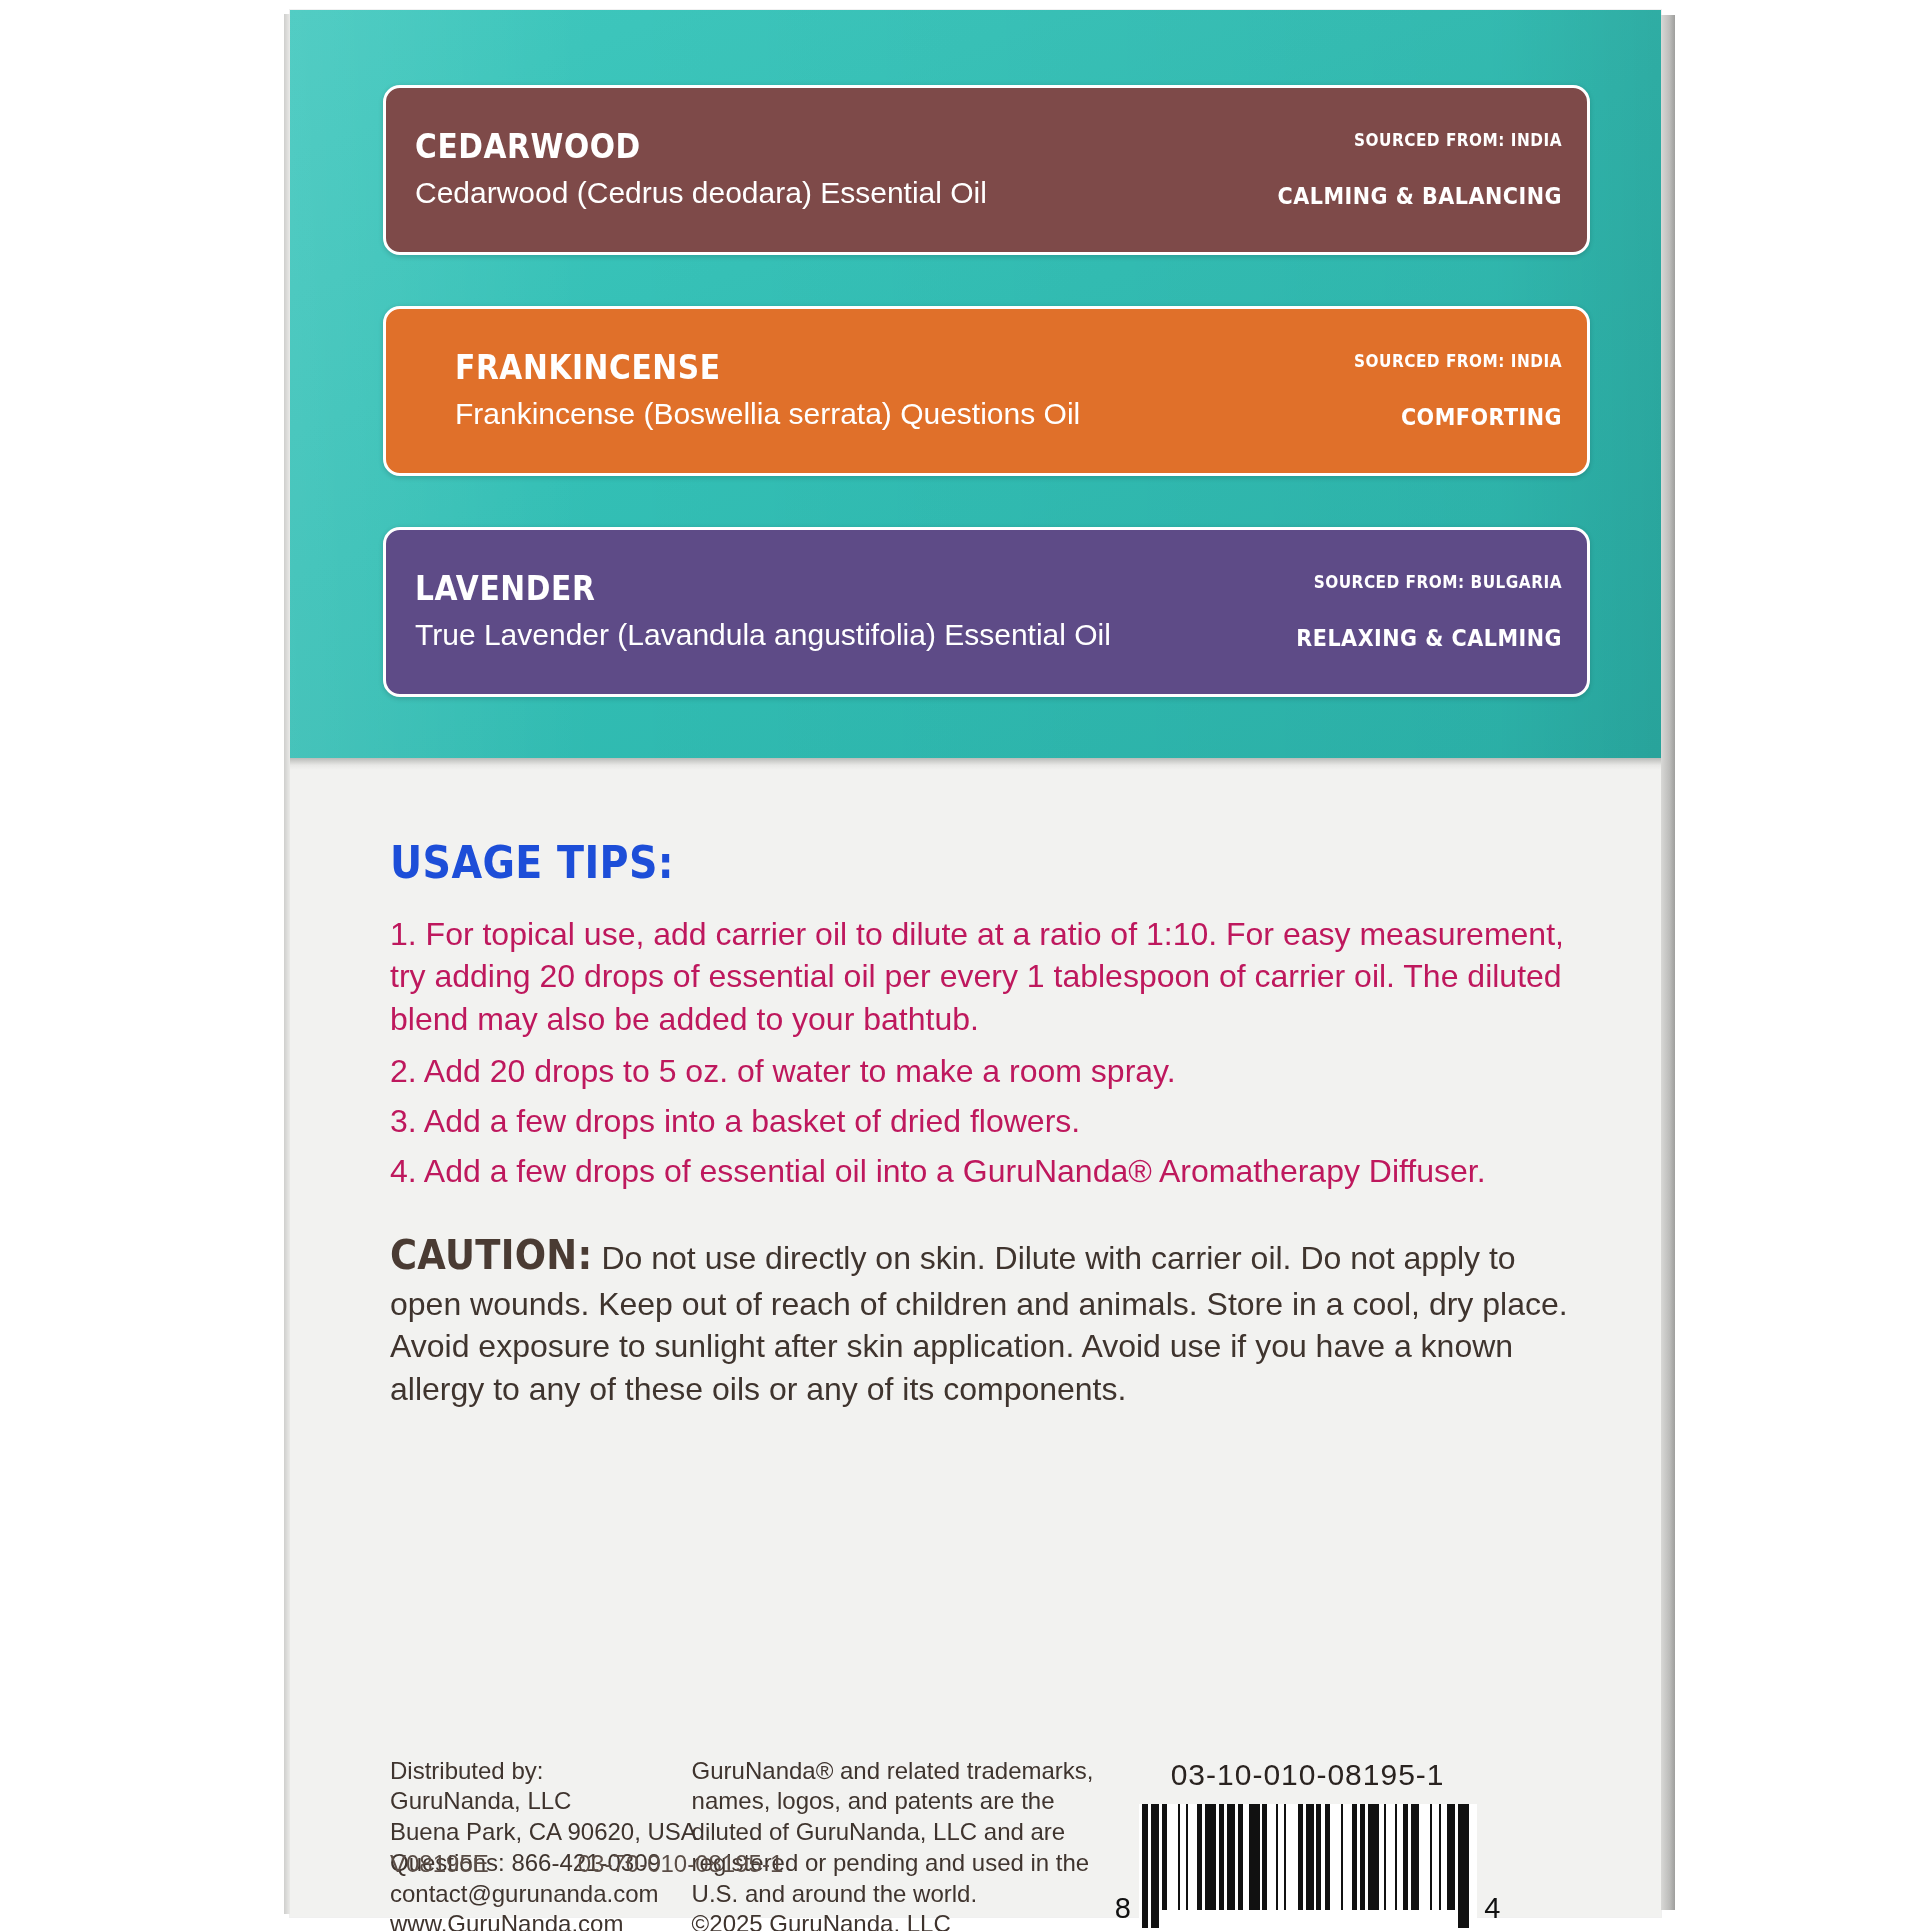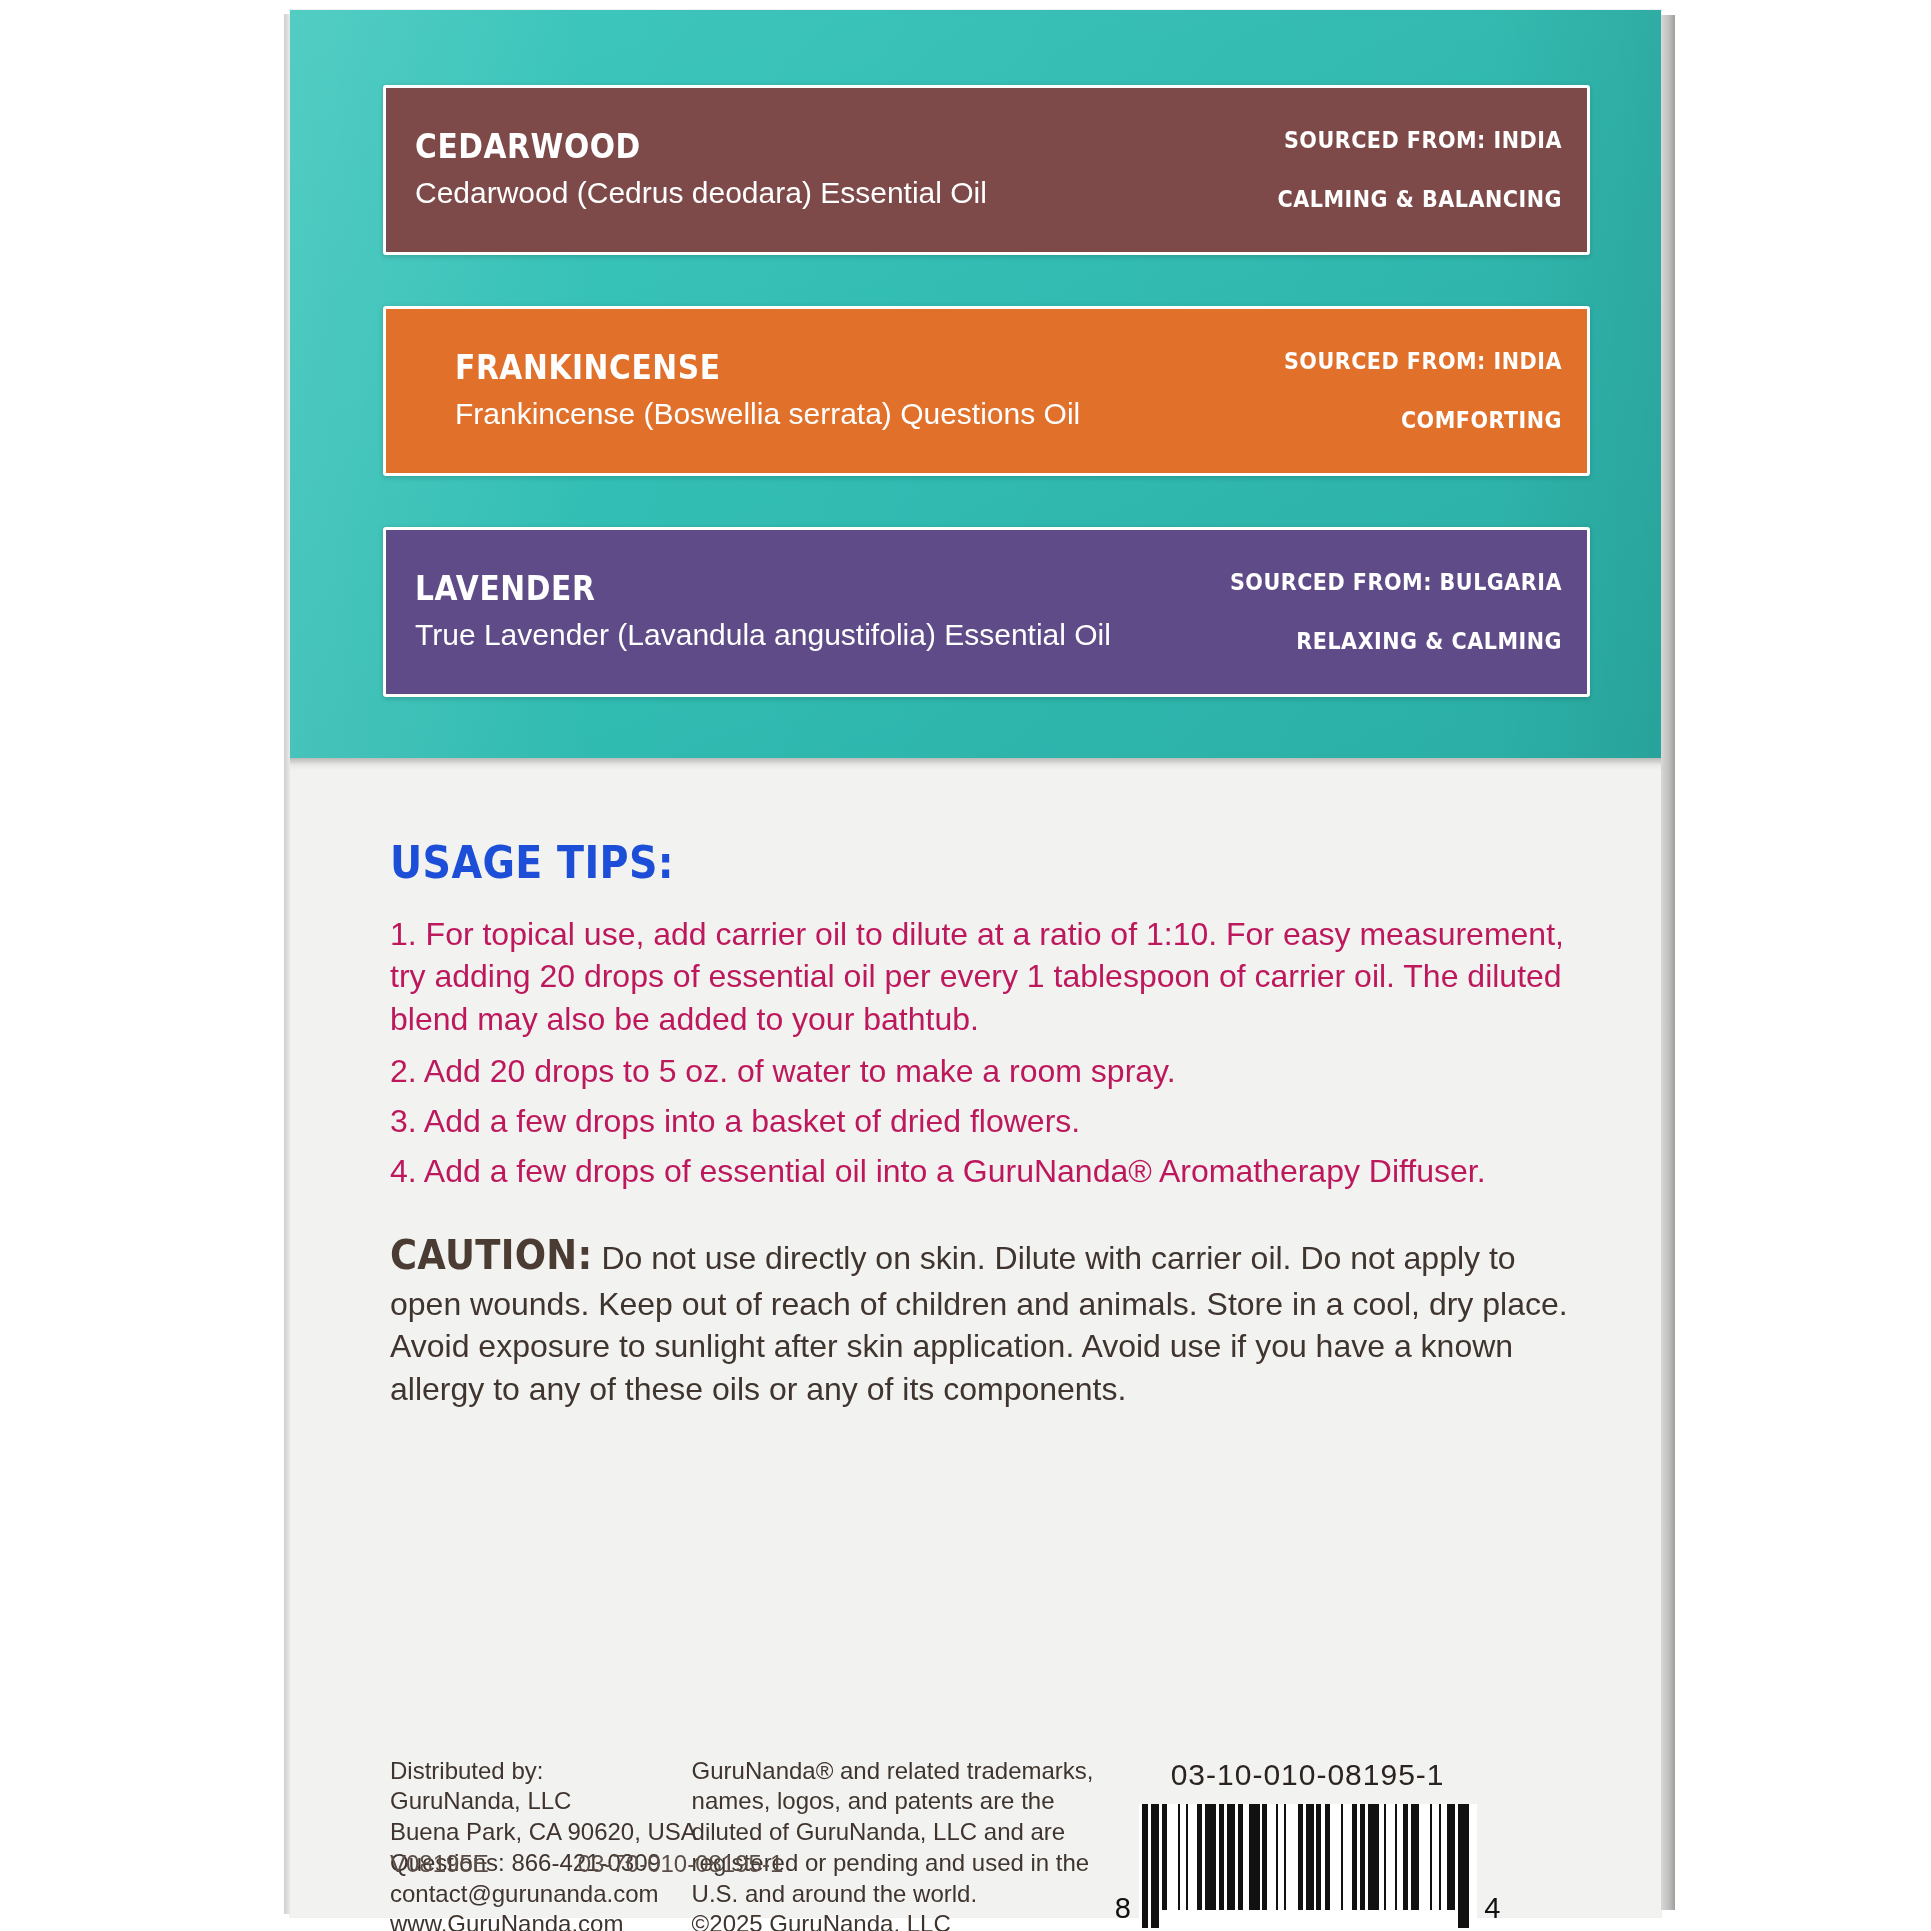--- a/index.html
+++ b/index.html
@@ -77,21 +77,21 @@
   .oils {
     position: absolute;
     left: 93px;
     top: 75px;
     width: 1207px;
   }
   .oil-bar {
     position: relative;
     height: 164px;
     border: 3.9px solid #ffffff;
-    border-radius: 3px;
+    border-radius: 17px;
     margin-bottom: 51px;
     display: flex;
     align-items: center;
     box-shadow: 0 1.9px 4.8px rgba(0,0,0,0.16);
     overflow: hidden;
   }
   .oil-bar:last-child { margin-bottom: 0; }
 
   .oil-left {
     flex: 1 1 auto;
@@ -116,21 +116,21 @@
   .oil-right {
     flex: 0 0 auto;
     padding-right: 25px;
     text-align: right;
     color: #ffffff;
     font-family: "DejaVu Sans Condensed", "Liberation Sans Narrow", "Liberation Sans", sans-serif;
     font-weight: bold;
     letter-spacing: 0.5px;
   }
   .oil-source {
-    font-size: 23px;
+    font-size: 17px;
     margin-bottom: 33px;
     text-transform: uppercase;
     white-space: nowrap;
   }
   .oil-benefit {
     font-size: 23px;
     text-transform: uppercase;
     white-space: nowrap;
   }
 

